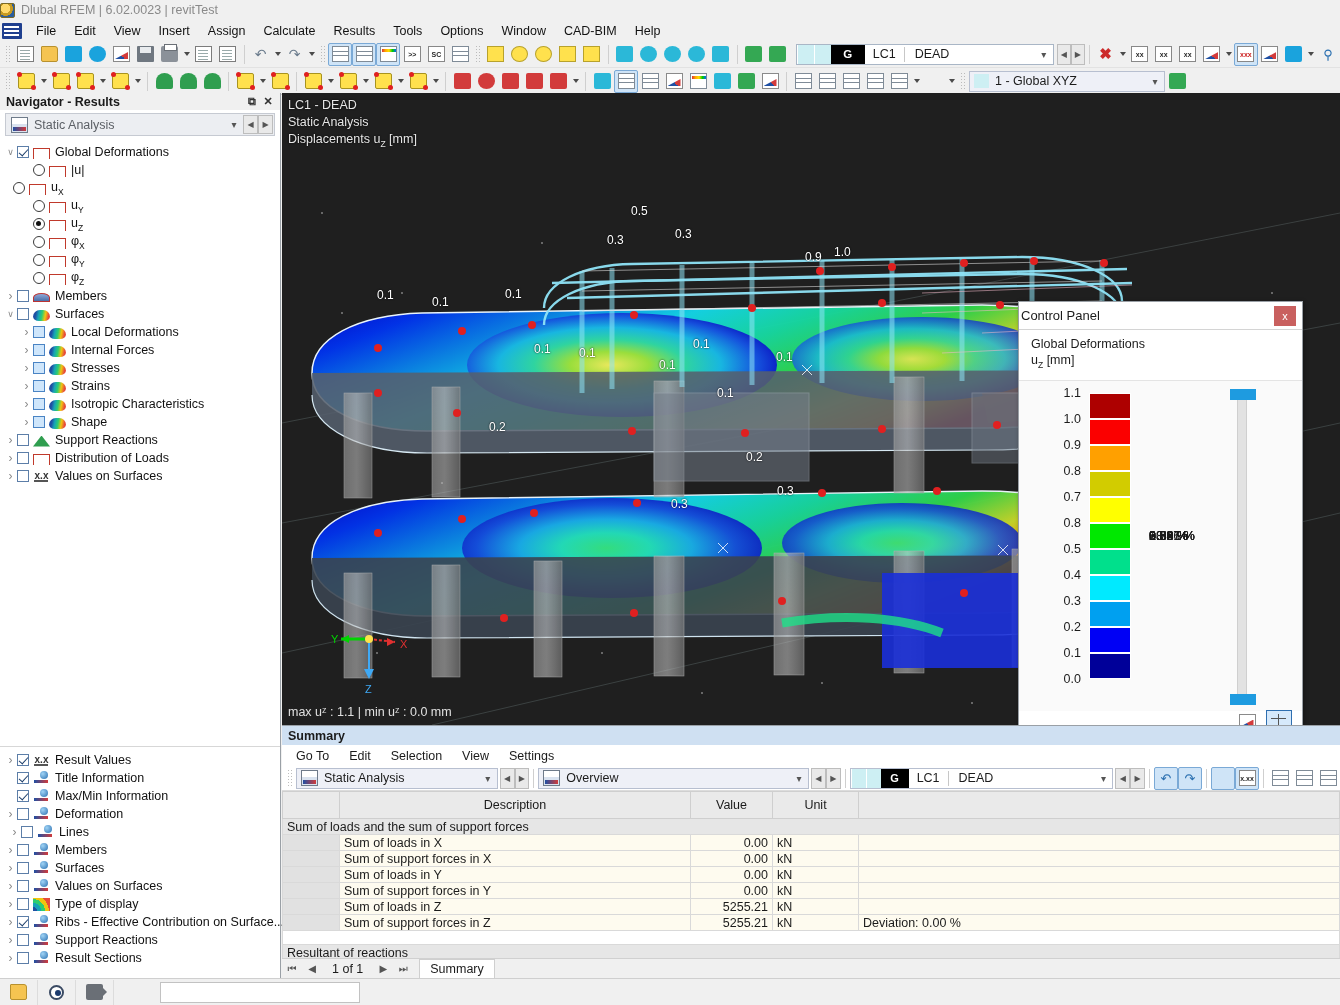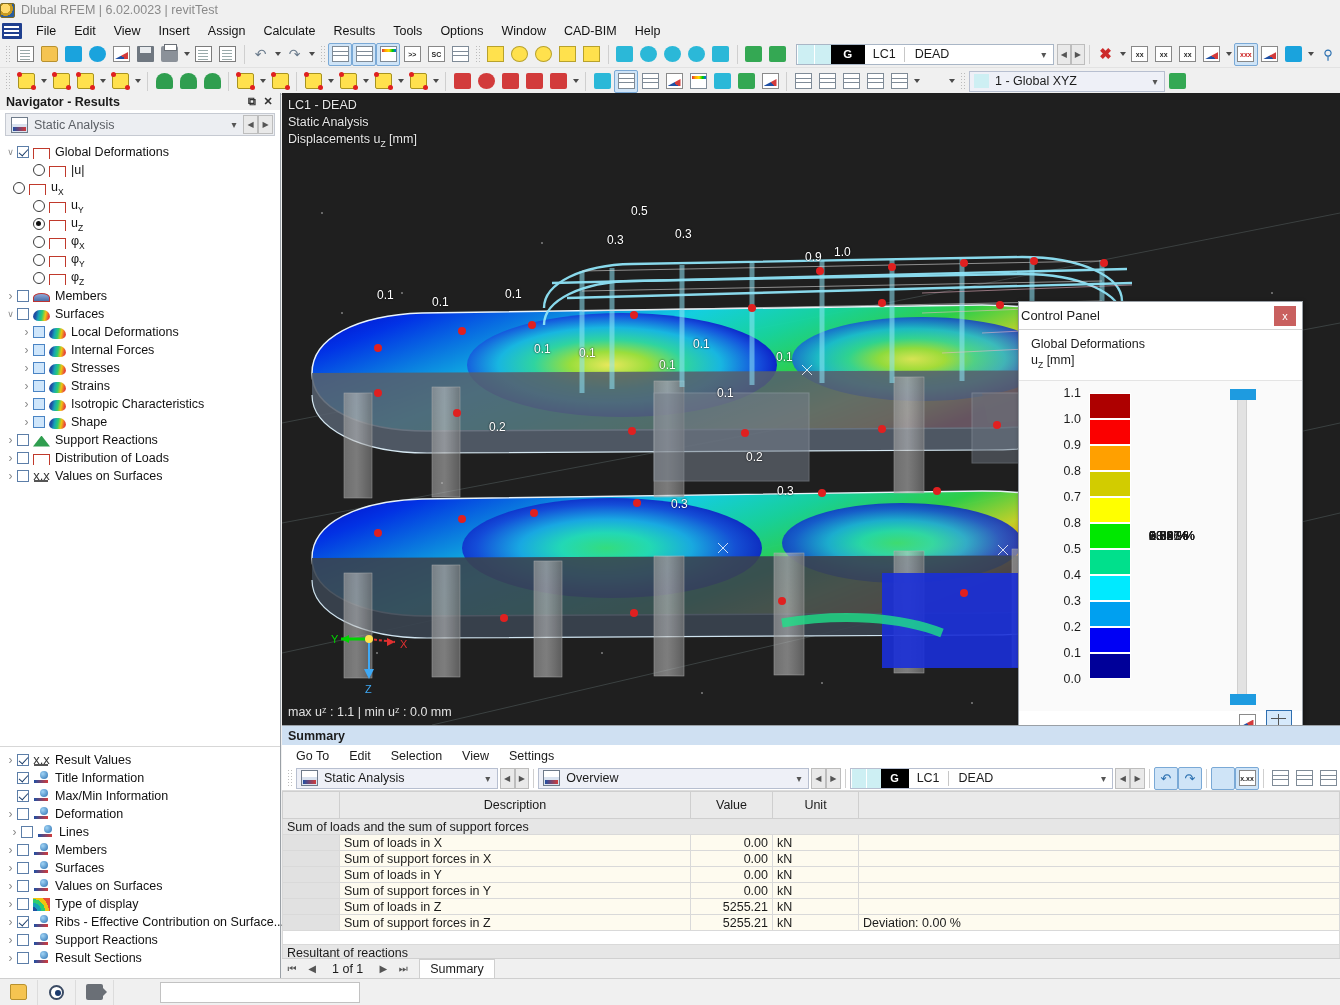--- a/index.html
+++ b/index.html
@@ -120,21 +120,21 @@
   .rdo.on:after { content:""; position:absolute; left:2.4px; top:2.4px; width:5px; height:5px;
                   border-radius:50%; background:#111; }
   .tico { width:17px; height:14px; margin-right:5px; flex:none; position:relative; }
   .ico-frame { border:1.6px solid #c0392b; border-bottom:none; height:11px; margin-top:2px; }
   .ico-surf { background:linear-gradient(100deg,#1f4fa3 18%,#17a2b8 34%,#2ecc71 52%,#f1c40f 70%,#e74c3c 88%);
               border-radius:40% 40% 35% 35%/60% 60% 40% 40%; height:11px; margin-top:2px; }
   .ico-mem { background:linear-gradient(#8ea9d8,#4b6ea8); height:9px; margin-top:3px;
              border-radius:50% 50% 0 0; border:1px solid #b33; }
   .ico-sup { background:#2f9e4f; height:11px; margin-top:2px;
              clip-path:polygon(50% 0,100% 100%,0 100%); }
-  .ico-xx { font-size:13px; color:#333; line-height:14px; text-align:center; font-weight:normal; }
+  .ico-xx { font-size:10px; color:#333; line-height:14px; text-align:center; font-weight:bold; }
   .ico-xx:after{content:"";position:absolute;left:1px;bottom:1px;width:14px;height:2px;background:#555;}
   .ico-disp { position:relative; }
   .ico-disp:before{content:"";position:absolute;left:1px;bottom:2px;width:14px;height:3px;
     background:linear-gradient(90deg,#1f4fa3,#d23b3b);}
   .ico-disp:after{content:"";position:absolute;right:2px;top:0px;width:8px;height:8px;border-radius:50%;
     background:radial-gradient(circle at 35% 35%,#9fd3f5,#2a6fb0);}
   .ico-rain { background:radial-gradient(circle at 0% 100%,#1f4fa3 0 20%,#17a2b8 20% 38%,#2ecc71 38% 56%,
               #f1c40f 56% 74%,#e74c3c 74% 100%); height:13px; margin-top:1px; }
   .lbl { color:#111; }
   .sub { font-size:8.5px; vertical-align:sub; }

